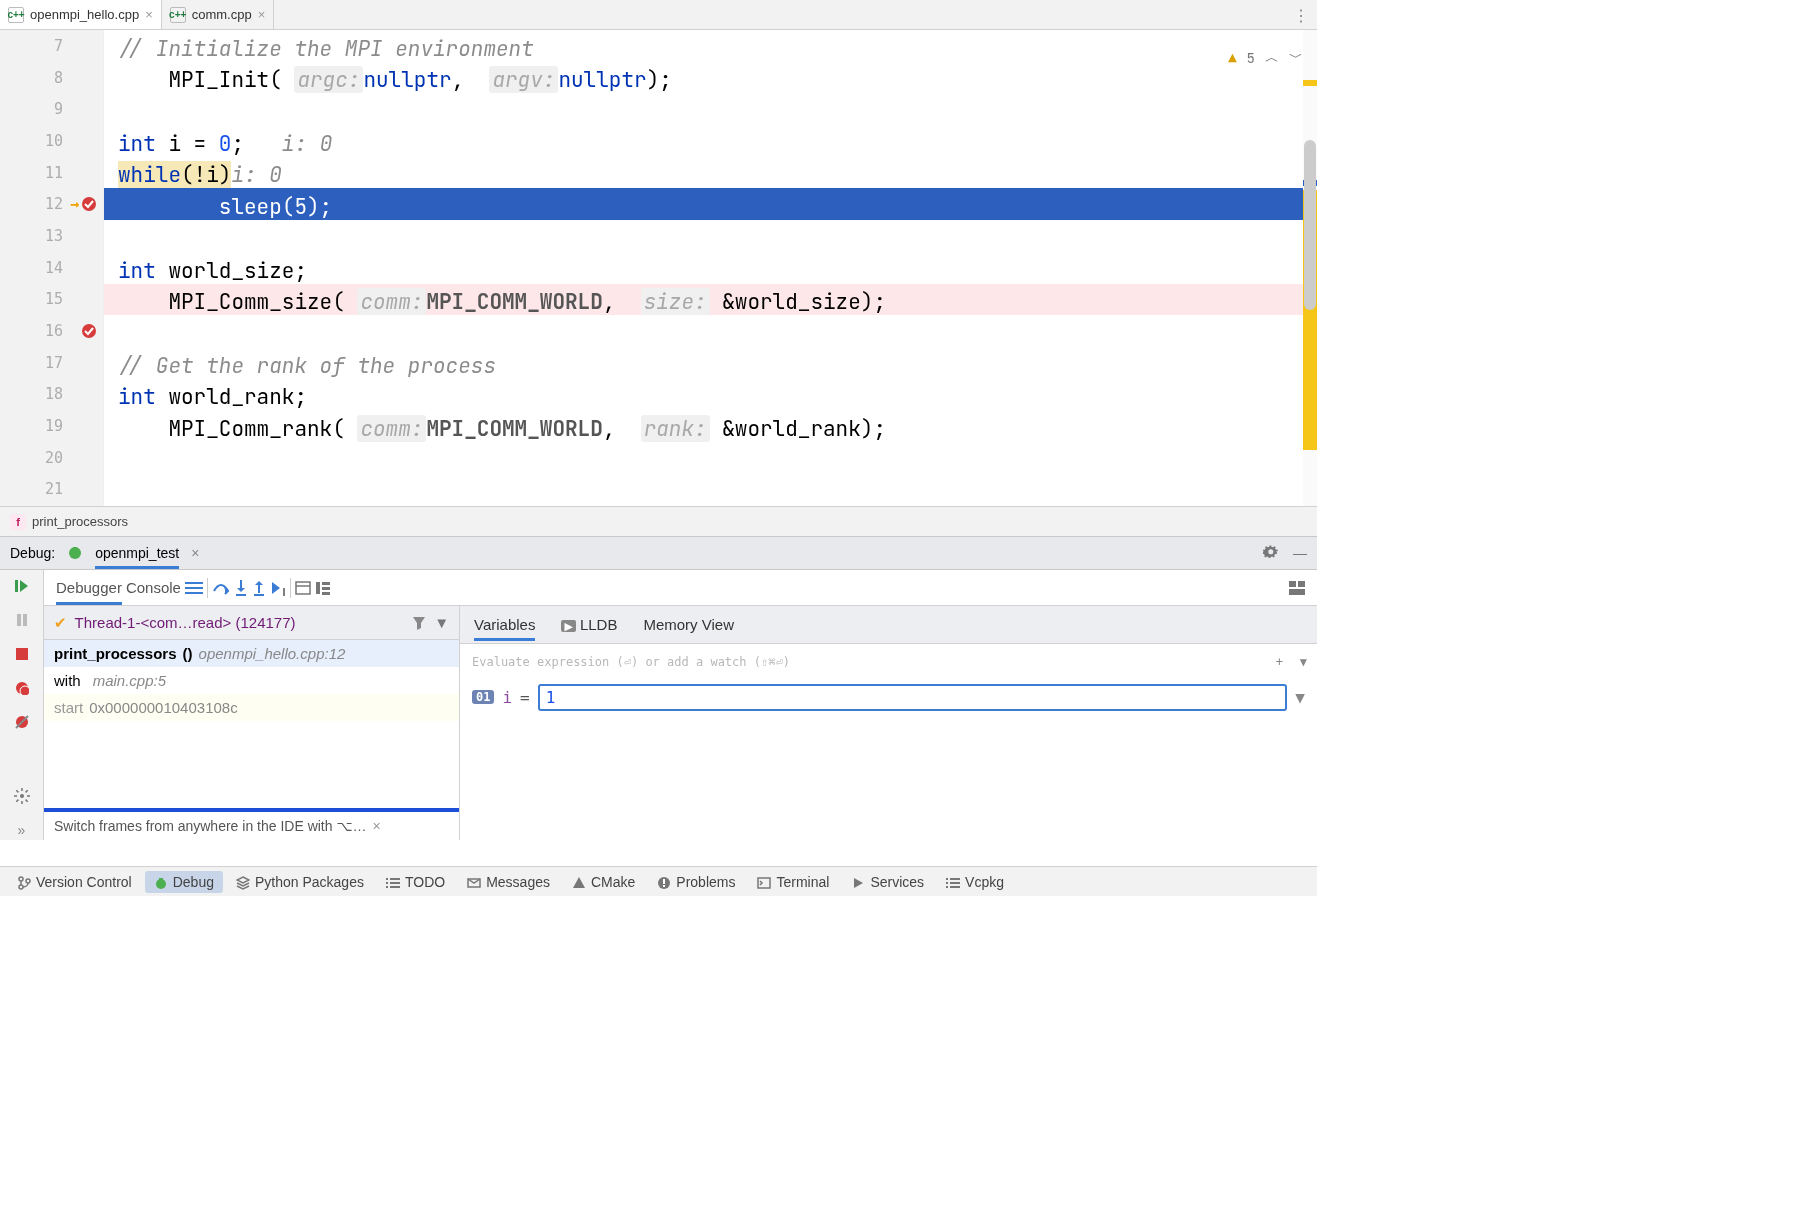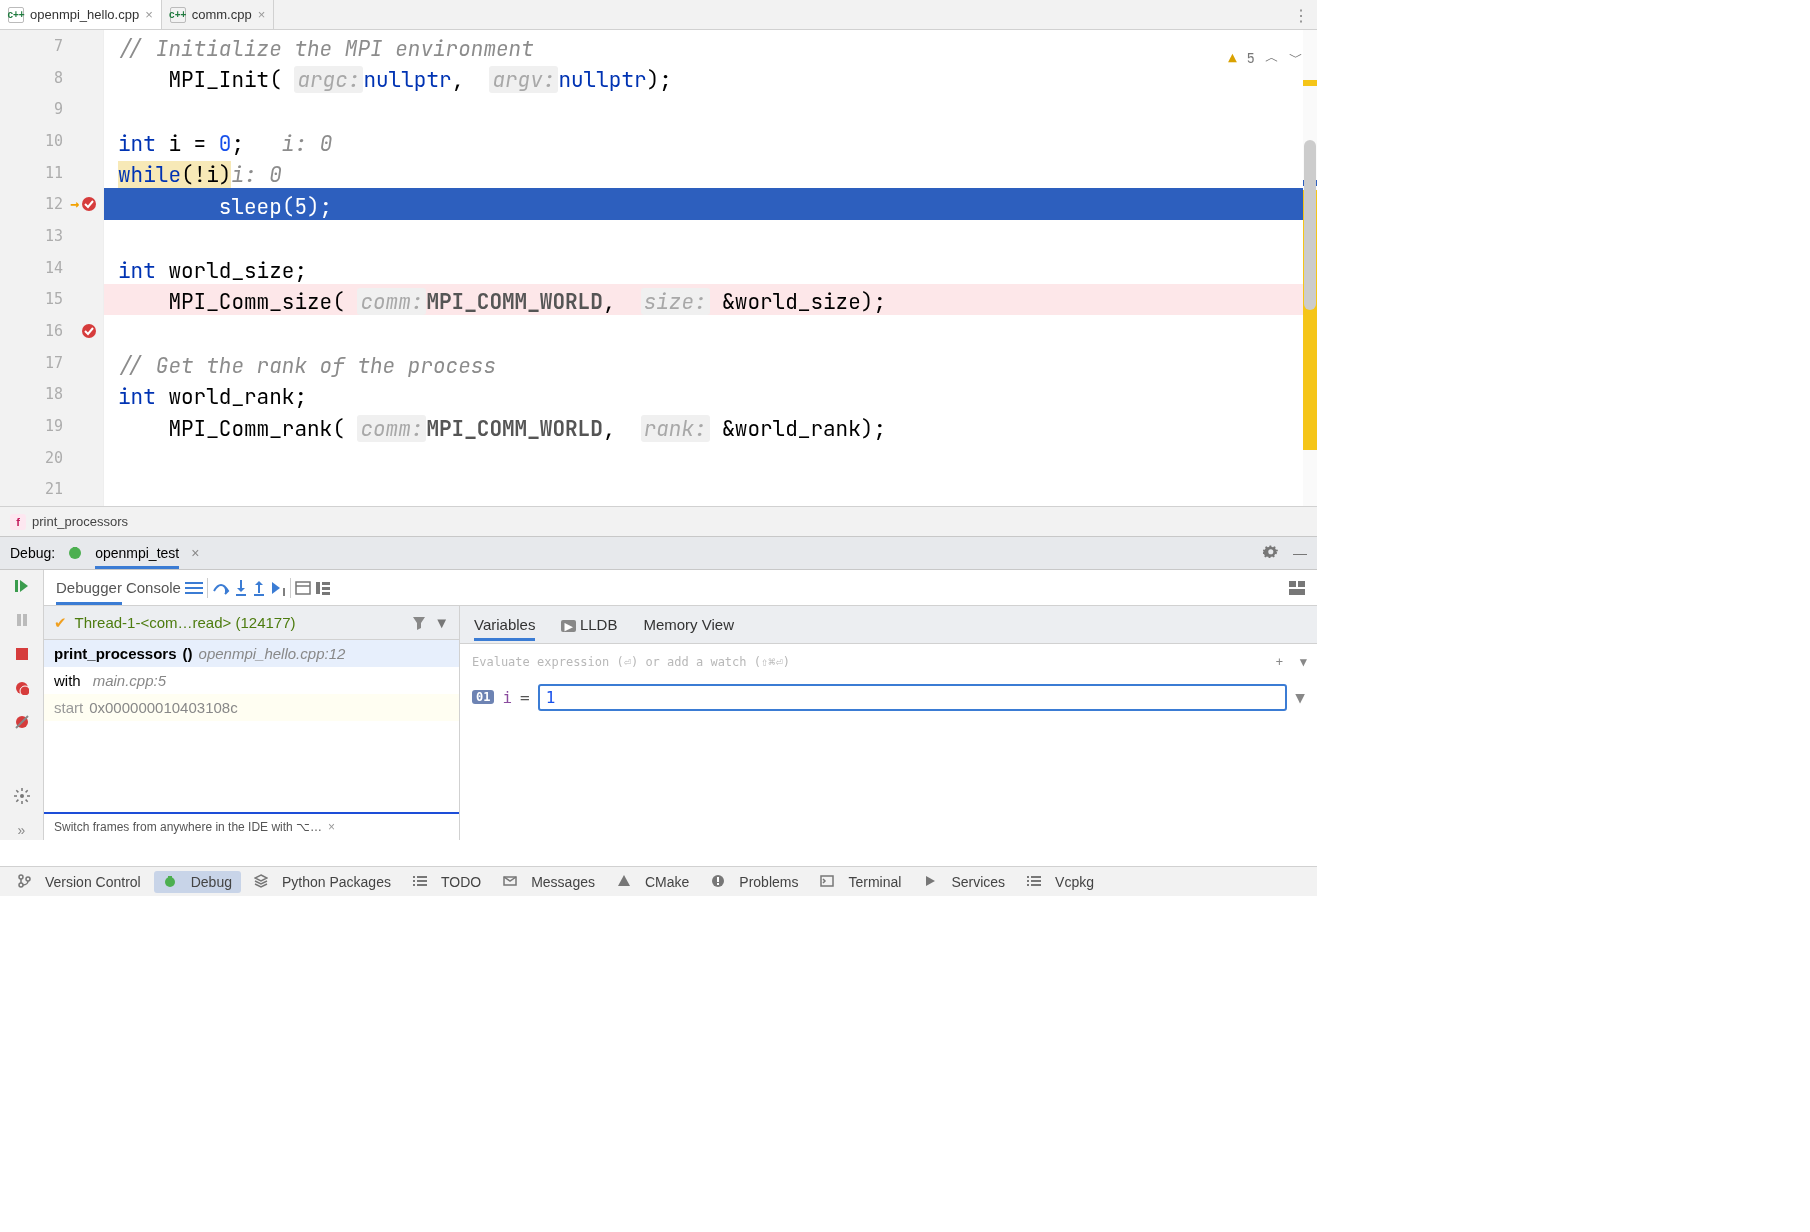--- a/index.html
+++ b/index.html
@@ -59,47 +59,47 @@
 .dbgmain { flex:1; display:flex; flex-direction:column; }
 .dbgtoolbar { height:36px; border-bottom:1px solid #d1d1d1; display:flex; align-items:center; padding:0 12px; gap:4px; color:#555; position:relative; }
 .dbgtoolbar .tabd { cursor:pointer; font-size:15px; }
 .dbgtoolbar .tabd.active { border-bottom:3px solid #3b7cd4; padding-bottom:6px; margin-bottom:-9px; }
 .dbgtoolbar .sep { width:1px; height:20px; background:#ccc; }
 .dbgtoolbar .ico { cursor:pointer; }
 .dbgsplit { flex:1; display:flex; }
 .frames { width:416px; border-right:1px solid #d1d1d1; display:flex; flex-direction:column; }
 .threadrow { height:34px; background:#eceef1; border-bottom:1px solid #d1d1d1; display:flex; align-items:center; padding:0 10px; gap:8px; font-size:15px; }
 .threadrow .chk { color:#f0a020; }
-.threadrow .tname { flex:1; color:#4d7c0f; }
+.threadrow .tname { flex:1; color:#701a75; }
 .threadrow .filter,.threadrow .dd { color:#777; cursor:pointer; }
 .framelist { flex:1; overflow:auto; }
 .frame { padding:5px 10px; font-size:15px; display:flex; gap:6px; align-items:baseline; }
 .frame.sel { background:#e7effc; font-weight:bold; }
 .frame .loc { color:#888; font-style:italic; font-weight:normal; }
 .frame.dim { background:#fffef2; color:#999; }
-.tip { padding:6px 10px; font-size:12px; color:#555; border-top:2px solid #1d4ed8; display:flex; align-items:center; gap:6px; }
+.tip { padding:6px 10px; font-size:14px; color:#555; border-top:4px solid #1d4ed8; display:flex; align-items:center; gap:6px; }
 .tip .x { color:#999; cursor:pointer; }
 
 .vars { flex:1; display:flex; flex-direction:column; }
 .vartabs { height:38px; background:#eceef1; border-bottom:1px solid #d1d1d1; display:flex; align-items:center; padding:0 14px; gap:26px; font-size:15px; }
 .vartabs .vt { cursor:pointer; color:#333; }
 .vartabs .vt.active { border-bottom:3px solid #3b7cd4; padding-bottom:5px; margin-bottom:-8px; }
 .evalrow { height:36px; display:flex; align-items:center; padding:0 12px; font-family:monospace; font-size:12px; color:#b8b8b8; position:relative; }
 .evalrow .add { position:absolute; right:34px; color:#888; cursor:pointer; }
 .evalrow .dd { position:absolute; right:10px; color:#888; cursor:pointer; }
 .varrow { height:34px; display:flex; align-items:center; padding:0 12px; gap:8px; font-family:monospace; font-size:16px; }
 .varrow .badge { background:#6d83b3; color:#fff; border-radius:3px; padding:0 4px; font-size:12px; font-weight:bold; }
 .varrow .name { color:#8a4b9e; }
 .varrow .eq { color:#555; }
 .varrow input { flex:1; border:2px solid #3b7cd4; border-radius:3px; padding:2px 6px; font-family:monospace; font-size:16px; color:#1750eb; outline:none; }
 .varrow .dd { color:#888; cursor:pointer; }
 
 
 .bottombar { position:absolute; bottom:0; left:0; right:0; height:30px; background:#f2f2f2; border-top:1px solid #d1d1d1; display:flex; align-items:center; padding:0 8px; gap:4px; font-size:14px; }
-.bb-item { display:flex; align-items:flex-start; gap:14px; padding:3px 9px; cursor:pointer; border-radius:3px; color:#444; }
+.bb-item { display:flex; align-items:flex-end; gap:5px; padding:3px 9px; cursor:pointer; border-radius:3px; color:#444; }
 .bb-item.active { background:#c8d4e8; }
 .bb-item .ic { color:#777; }
 
 svg { display:block; }
 </style>
 </head>
 <body>
 
 <div class="tabbar">
   <div class="tab active">

